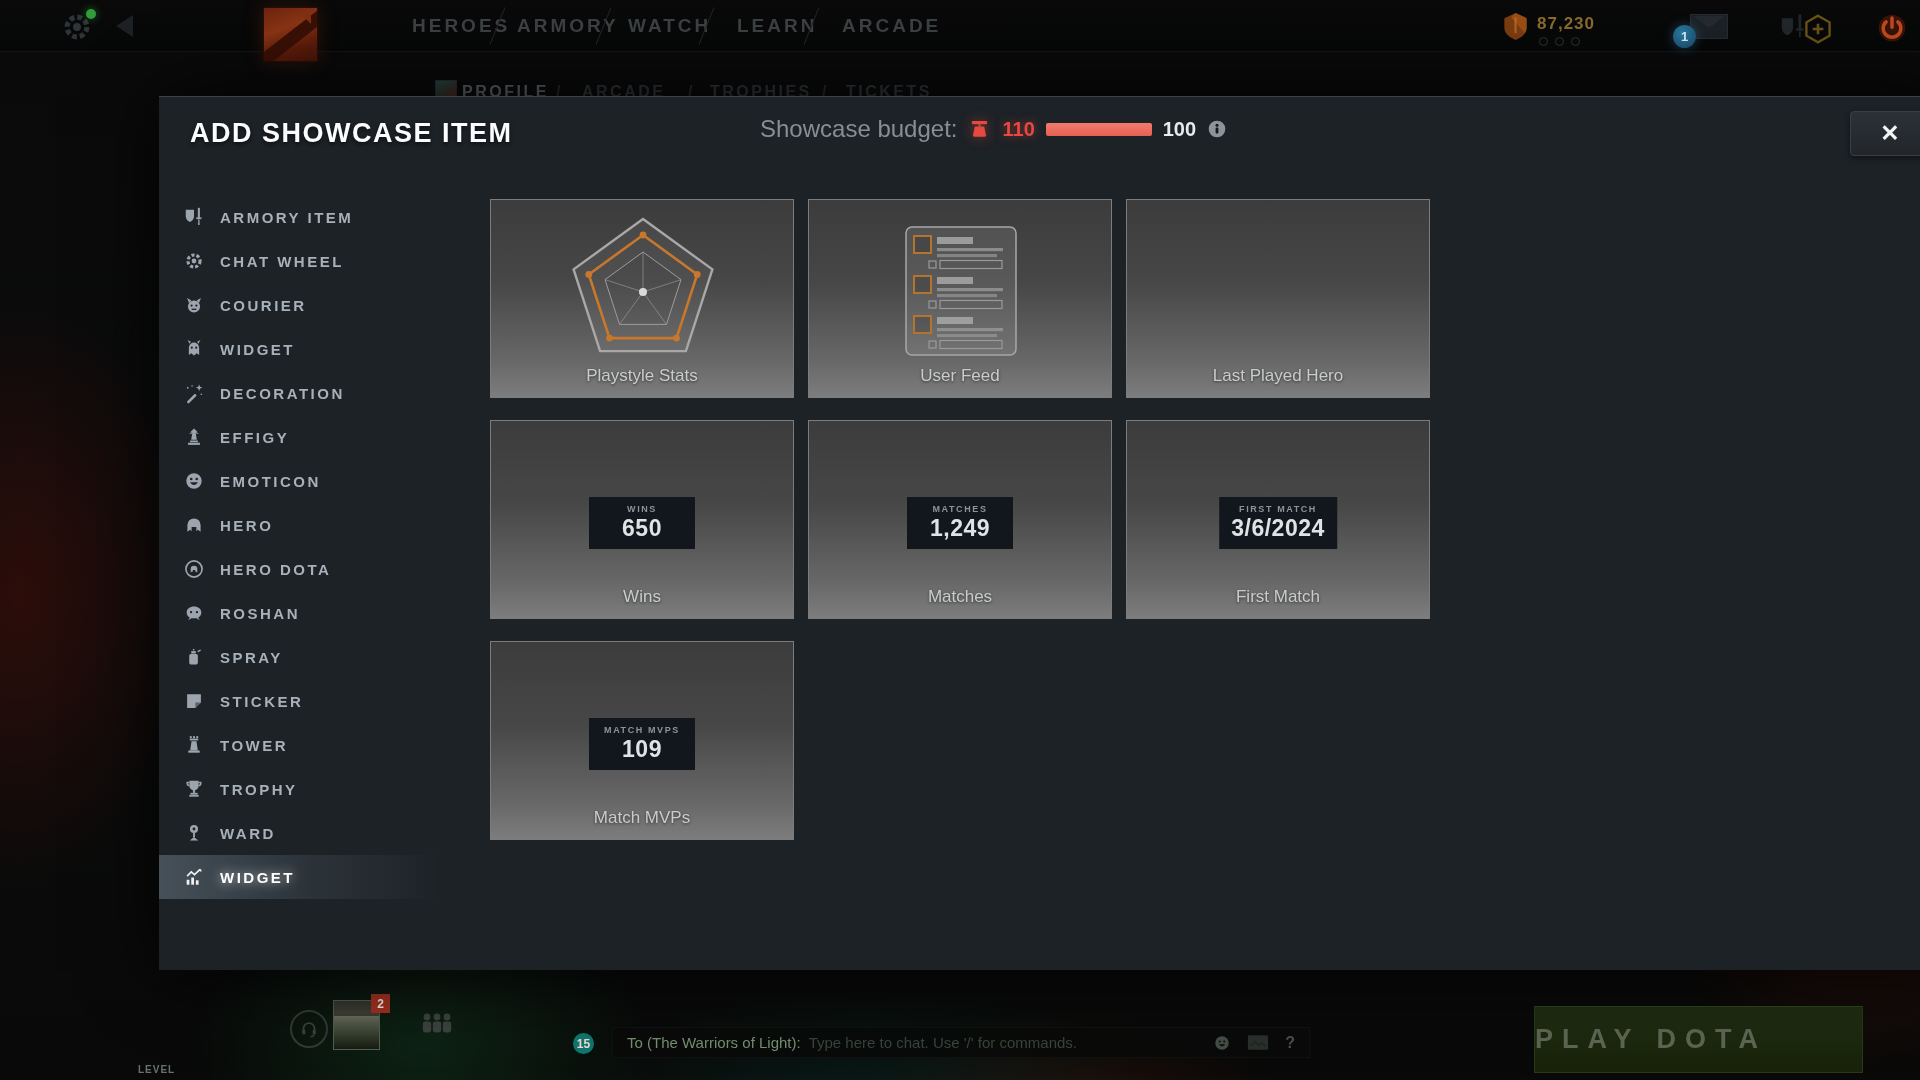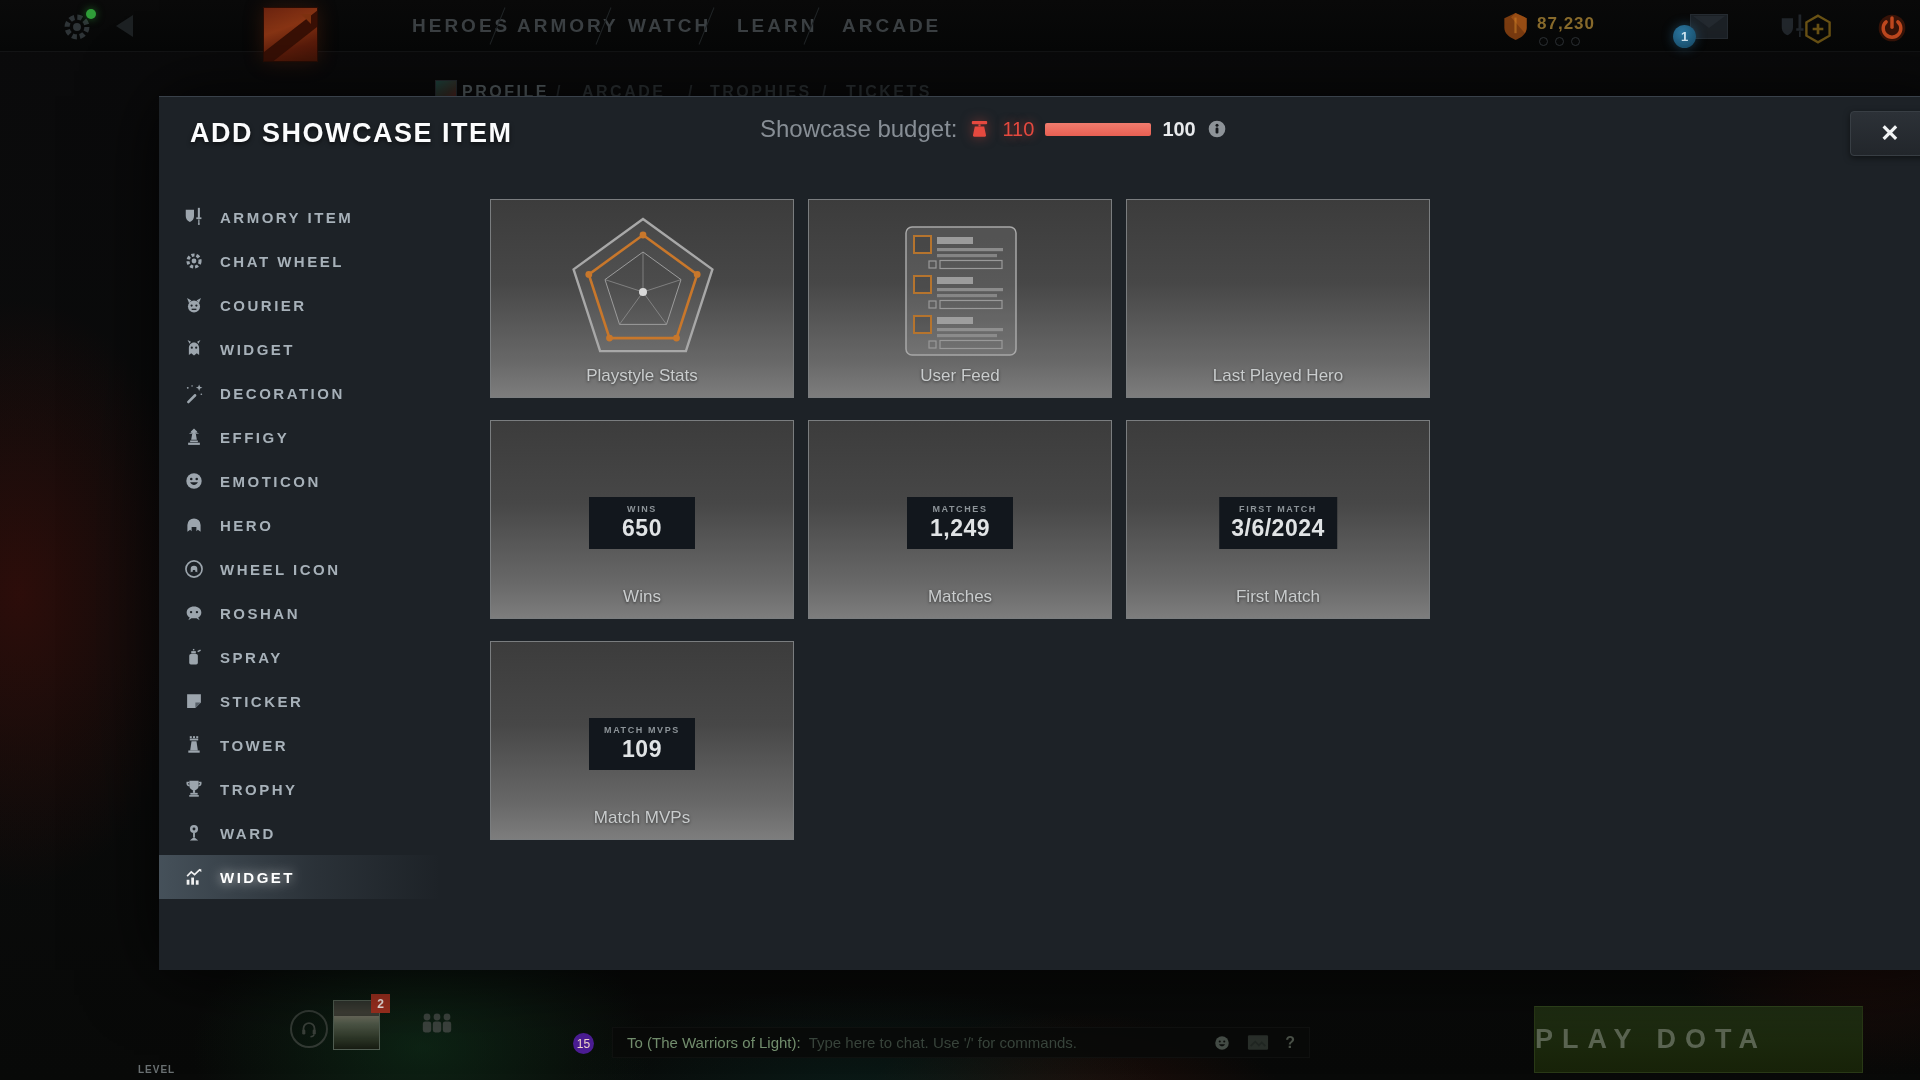--- a/index.html
+++ b/index.html
@@ -71,40 +71,40 @@
   .headset-btn { position:absolute; left:290px; top:20px; width:38px; height:38px; border:2px solid #333a34; border-radius:50%;
     display:flex; align-items:center; justify-content:center; }
   .avatar { position:absolute; left:333px; top:10px; width:47px; height:50px; border:1px solid #515e52;
     background:linear-gradient(180deg,#5c6156 0%,#777465 25%,#4e5747 48%,#2c3526 78%,#171c12 100%); }
   .avatar::before { content:""; position:absolute; left:0; top:0; right:0; height:32%; background:rgba(8,10,7,0.5); }
   .avatar-badge { position:absolute; left:371px; top:4px; width:19px; height:19px; background:#a23120;
     color:#f5e8e4; font-size:12px; font-weight:bold; display:flex; align-items:center; justify-content:center; }
   .people-btn { position:absolute; left:420px; top:22px; }
   .chat-bar { position:absolute; left:612px; top:37px; width:698px; height:31px; background:rgba(9,11,9,0.85);
     border:1px solid rgba(255,255,255,0.03); display:flex; align-items:center; padding:0 14px; }
-  .chat-badge { position:absolute; left:-40px; top:5px; width:21px; height:21px; border-radius:50%; background:#4c1d95;
-    color:#f2d9ce; font-size:12px; font-weight:normal; display:flex; align-items:center; justify-content:center; }
+  .chat-badge { position:absolute; left:-40px; top:5px; width:21px; height:21px; border-radius:50%; background:#0f766e;
+    color:#f2d9ce; font-size:12px; font-weight:bold; display:flex; align-items:center; justify-content:center; }
   .chat-to { color:#74906f; font-size:15px; white-space:nowrap; }
   .chat-ph { color:#39453c; font-size:15px; margin-left:8px; white-space:nowrap; flex:1; }
   .chat-icons { display:flex; align-items:center; gap:16px; margin-left:auto; }
   .chat-help { color:#4a5148; font-size:16px; font-weight:bold; }
   .play-btn { position:absolute; left:1534px; top:16px; width:329px; height:67px;
     background:linear-gradient(180deg,#202f13,#182309); border:1px solid #2a3a17; border-top-color:#31471c;
     display:flex; align-items:center; justify-content:flex-start; }
   .play-btn span { color:#5c6653; font-size:27px; font-weight:bold; letter-spacing:9px; }
   .level-label { position:absolute; left:138px; top:74px; color:#8b9396; font-size:10px; font-weight:bold; letter-spacing:1px; opacity:.75; }
 
   
   .modal { position:absolute; left:159px; top:96px; width:1791px; height:874px; z-index:5;
     background:#1d2227; border-top:1px solid #39414a; box-shadow:0 0 70px rgba(0,0,0,0.85); }
   .modal-title { position:absolute; left:31px; top:21px; color:#fbfcfd; font-size:27px; font-weight:bold;
     letter-spacing:1.5px; text-shadow:0 2px 4px rgba(0,0,0,.6); }
   .budget-row { position:absolute; left:601px; top:0; height:64px; display:flex; align-items:center; gap:11px; }
   .budget-label { color:#878e95; font-size:24px; }
-  .budget-used { color:#e5493f; font-size:20px; font-weight:normal; text-shadow:0 0 10px rgba(229,73,63,.55); }
+  .budget-used { color:#e5493f; font-size:20px; font-weight:bold; text-shadow:0 0 10px rgba(229,73,63,.55); }
   .budget-bar { width:106px; height:13px; background:#5a2a26; border-radius:2px; overflow:hidden; }
   .budget-fill { height:100%; width:100%; background:linear-gradient(180deg,#f07c6e,#e85f52); }
   .budget-total { color:#e8eaec; font-size:20px; font-weight:bold; }
   .scale-icon { filter:drop-shadow(0 0 6px rgba(229,73,63,.5)); }
   .close-btn { position:absolute; right:20px; top:14px; width:80px; height:45px; border-radius:4px;
     background:linear-gradient(180deg,#2c3137,#22262b); border:1px solid #383e44; box-shadow:0 2px 6px rgba(0,0,0,.5);
     display:flex; align-items:center; justify-content:center; }
   .close-btn span { color:#f2f4f5; font-size:23px; font-weight:bold; }
 
   
@@ -375,21 +375,21 @@
           <path d="M4.8 12a7.2 7.2 0 0 1 14.4 0v7.4l-3-2.3-1.6 1.6v-4.5h-5.2v4.5l-1.6-1.6-3 2.3z"></path>
         </svg>
           <span class="lbl">HERO</span>
       </div>
 
       <div class="si" style="top:352px">
         <svg width="22" height="22" viewBox="0 0 24 24" fill="currentColor">
           <circle cx="12" cy="12" r="8.8" fill="none" stroke="currentColor" stroke-width="1.8"></circle>
           <path d="M8.4 12a3.6 3.6 0 0 1 7.2 0v3.8l-1.5-1.2-.8.8v-2.3h-2.6v2.3l-.8-.8-1.5 1.2z"></path>
         </svg>
-          <span class="lbl">WHEEL ICON</span>
+          <span class="lbl">HERO DOTA</span>
       </div>
 
       <div class="si" style="top:396px">
         <svg width="22" height="22" viewBox="0 0 24 24" fill="currentColor">
           <path d="M12 5c4.6 0 8 2.7 8 6.5 0 2.6-1.4 4.5-3.4 5.4L18.2 20l-3.4-2.4H9.2L5.8 20l1.6-3.1C5.4 16 4 14.1 4 11.5 4 7.7 7.4 5 12 5z"></path>
           <circle cx="8.8" cy="11" r="1.3" fill="#1d2227"></circle>
             <circle cx="15.2" cy="11" r="1.3" fill="#1d2227"></circle>
         </svg>
           <span class="lbl">ROSHAN</span>
       </div>

